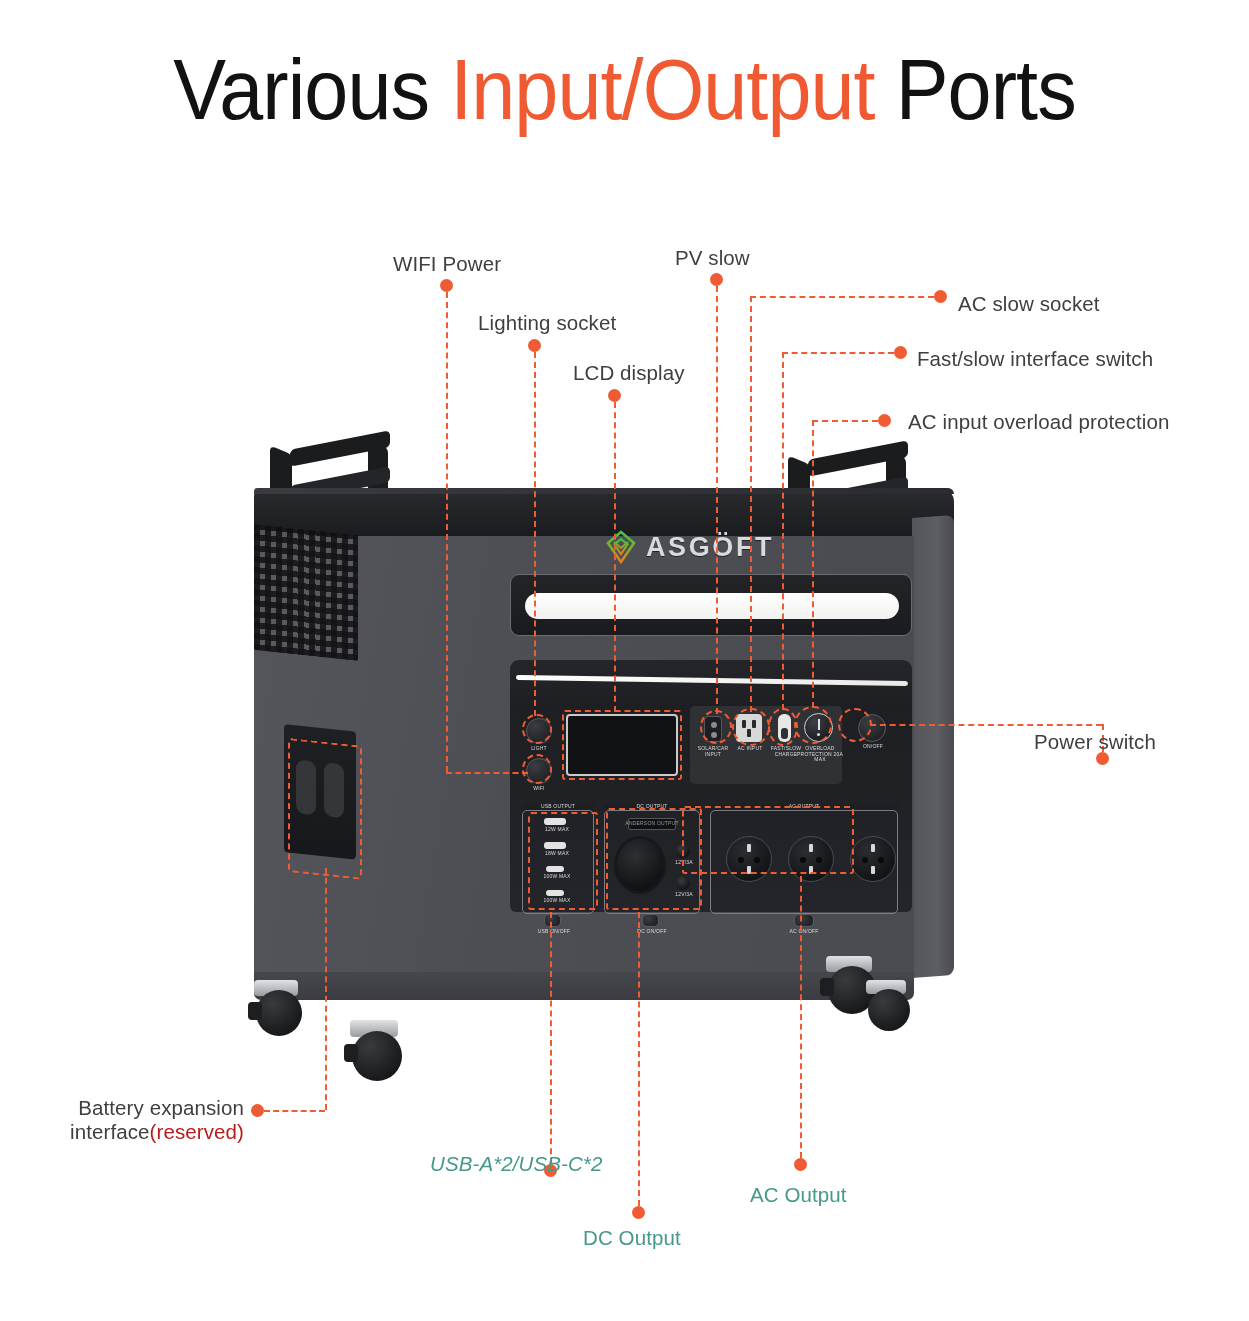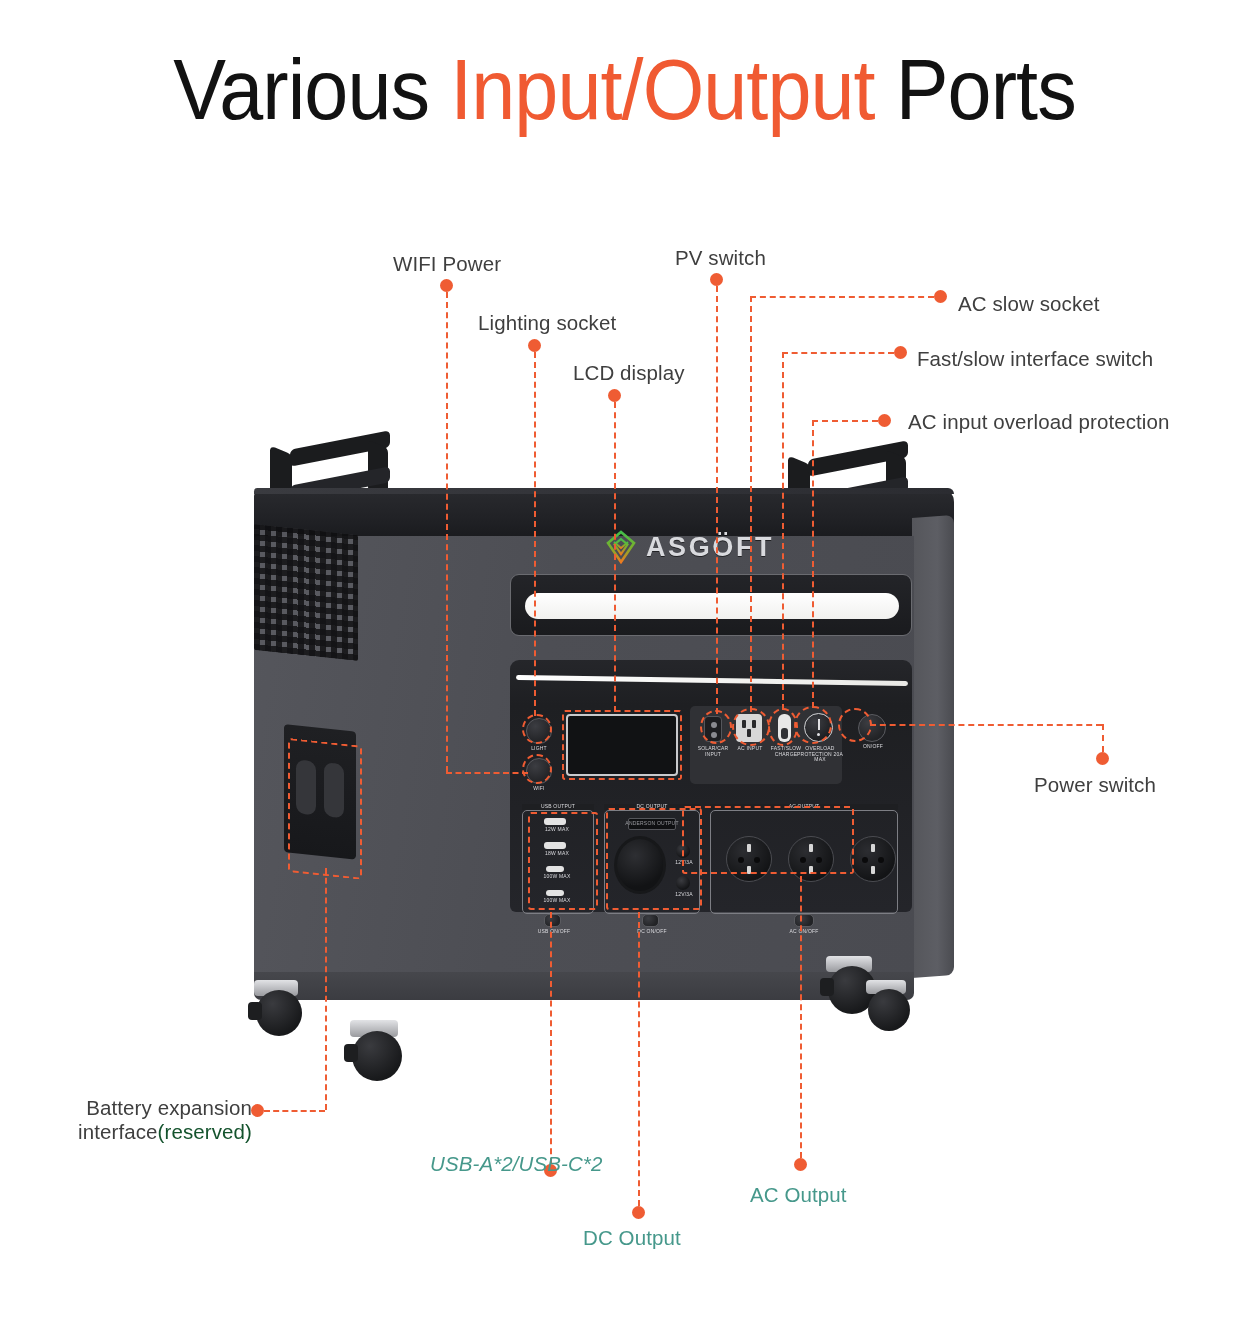--- a/index.html
+++ b/index.html
@@ -17,22 +17,22 @@
     font-size:86px; line-height:1; letter-spacing:-1px;
     font-family:"Liberation Sans","DejaVu Sans",sans-serif;
     font-weight:400; color:#121212; white-space:nowrap;
     transform:scaleX(.92); transform-origin:50% 50%;
   }
   .title .accent{ color:#f05a32; }
 
   
   .lbl{ position:absolute; font-size:20.5px; color:#3f3f3f; white-space:nowrap; letter-spacing:.1px; }
   .lbl.teal{ color:#46988b; }
-  .lbl .res{ color:#14532d; }
-  .lbl.two{ line-height:1.17; text-align:right;margin-left:8px; }
+  .lbl .res{ color:#b91c1c; }
+  .lbl.two{ line-height:1.17; text-align:right; }
 
   
   .dot{ position:absolute; width:13px; height:13px; border-radius:50%; background:#ef5c33; }
 
   
   .ln{ position:absolute; }
   .ln.v{ width:0; border-left:2.3px dashed #ef5c33; }
   .ln.h{ height:0; border-top:2.3px dashed #ef5c33; }
 
   
@@ -393,25 +393,25 @@
   <div class="dot" style="left:878px;top:414px;"></div>
   <div class="dot" style="left:1096px;top:752px;"></div>
   <div class="dot" style="left:251px;top:1104px;"></div>
   <div class="dot" style="left:544px;top:1164px;"></div>
   <div class="dot" style="left:632px;top:1206px;"></div>
   <div class="dot" style="left:794px;top:1158px;"></div>
 
   <div class="lbl" style="left:393px;top:252px;">WIFI Power</div>
   <div class="lbl" style="left:478px;top:311px;">Lighting socket</div>
   <div class="lbl" style="left:573px;top:361px;">LCD display</div>
-  <div class="lbl" style="left:675px;top:246px;">PV switch</div>
+  <div class="lbl" style="left:675px;top:246px;">PV slow</div>
   <div class="lbl" style="left:958px;top:292px;">AC slow socket</div>
   <div class="lbl" style="left:917px;top:347px;">Fast/slow interface switch</div>
   <div class="lbl" style="left:896px;top:410px;margin-left:12px;">AC input overload protection</div>
-  <div class="lbl" style="left:1034px;top:773px;">Power switch</div>
+  <div class="lbl" style="left:1034px;top:730px;">Power switch</div>
 
   <div class="lbl two" style="left:0;top:1096px;width:244px;">
     <span>Battery expansion</span><br>
     <span>interface</span><span class="res">(reserved)</span>
   </div>
 
   <div class="lbl teal" style="left:430px;top:1152px;font-style:italic;">USB-A*2/USB-C*2</div>
   <div class="lbl teal" style="left:583px;top:1226px;">DC Output</div>
   <div class="lbl teal" style="left:750px;top:1183px;">AC Output</div>
 

